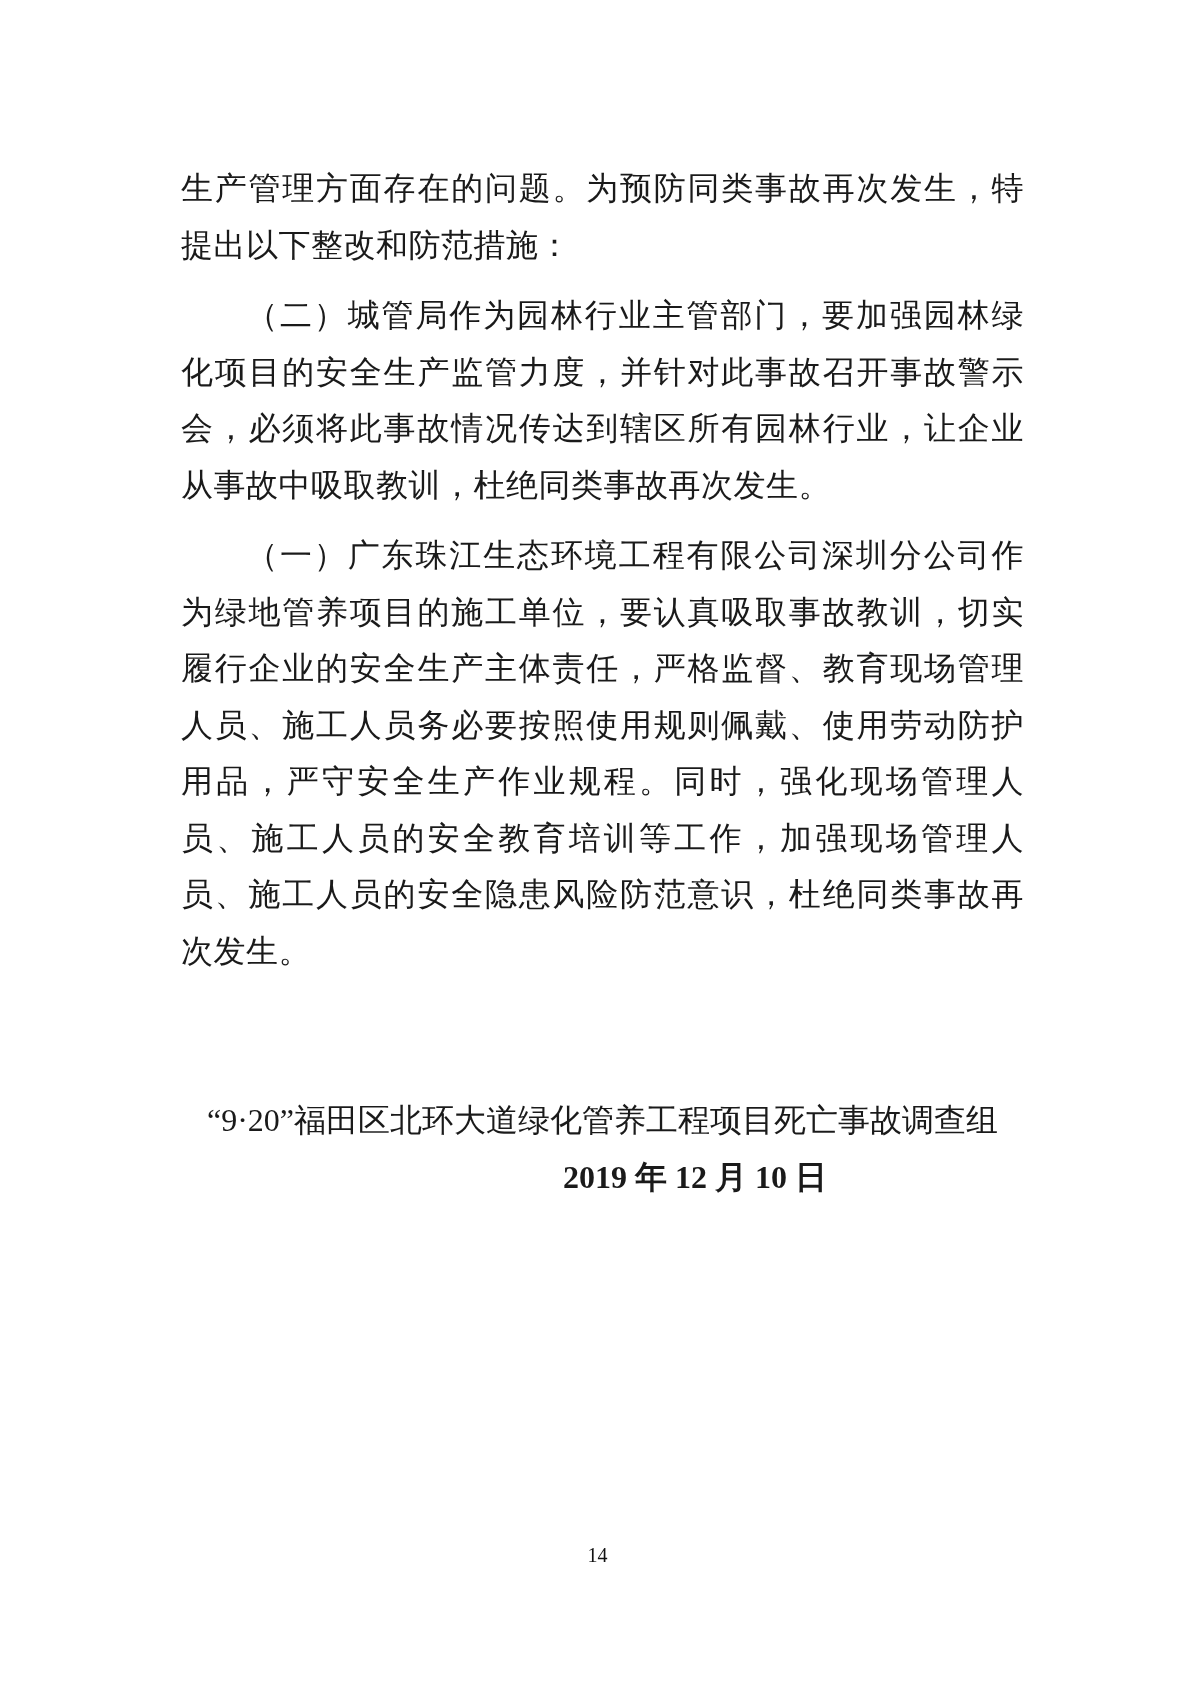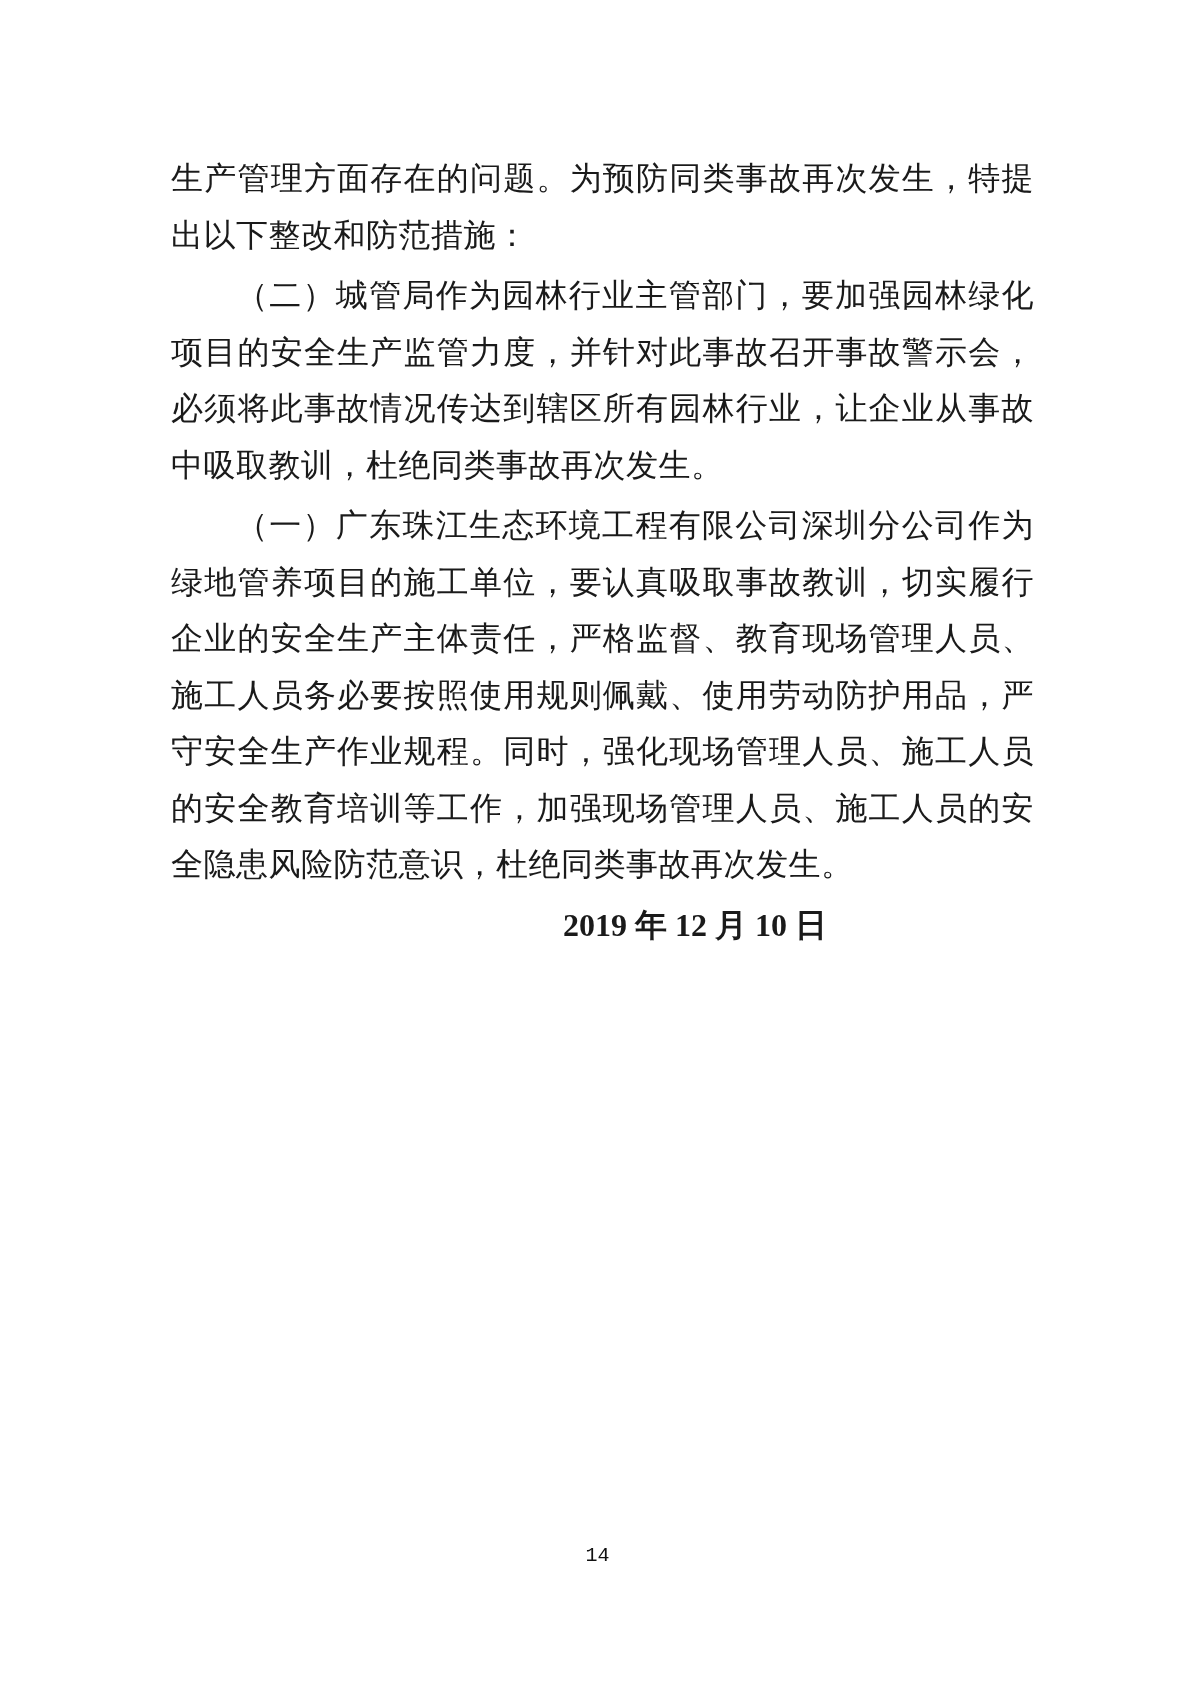--- a/index.html
+++ b/index.html
@@ -16,21 +16,21 @@
     font-family: "Liberation Serif", "DejaVu Serif", serif;
     color: #1a1a1a;
   }
   .content {
     position: absolute;
     left: 167px;
     top: 146px;
     width: 871px;
   }
   .para {
-    margin: 4px;
+    margin: 14px;
     font-size: 32px;
     line-height: 56.5px;
     text-align: justify;
     letter-spacing: 0.5px;
   }
   .para.indent {
     text-indent: 65px;
   }
   .signature {
     margin: 113px 0 0 0;
@@ -47,29 +47,30 @@
     padding-left: 185px;
     white-space: nowrap;
     font-weight: bold;
   }
   .page-number {
     position: absolute;
     left: 0;
     right: 4px;
     top: 1544px;
     text-align: center;
-    font-family: Liberation Mono, monospace;
+    font-family: Liberation Serif, serif;
     font-size: 20px;
     color: #111111;
   }
 </style>
 </head>
 <body>
 
 <div class="page">
   <div class="content">
     <p class="para">生产管理方面存在的问题。为预防同类事故再次发生，特提出以下整改和防范措施：</p>
     <p class="para indent">（二）城管局作为园林行业主管部门，要加强园林绿化项目的安全生产监管力度，并针对此事故召开事故警示会，必须将此事故情况传达到辖区所有园林行业，让企业从事故中吸取教训，杜绝同类事故再次发生。</p>
     <p class="para indent">（一）广东珠江生态环境工程有限公司深圳分公司作为绿地管养项目的施工单位，要认真吸取事故教训，切实履行企业的安全生产主体责任，严格监督、教育现场管理人员、施工人员务必要按照使用规则佩戴、使用劳动防护用品，严守安全生产作业规程。同时，强化现场管理人员、施工人员的安全教育培训等工作，加强现场管理人员、施工人员的安全隐患风险防范意识，杜绝同类事故再次发生。</p>
+    <p class="signature">“9·20”福田区北环大道绿化管养工程项目死亡事故调查组</p>
     <p class="date">2019 年 12 月 10 日</p>
   </div>
   <div class="page-number">14</div>
 </div>
 
 </body></html>

